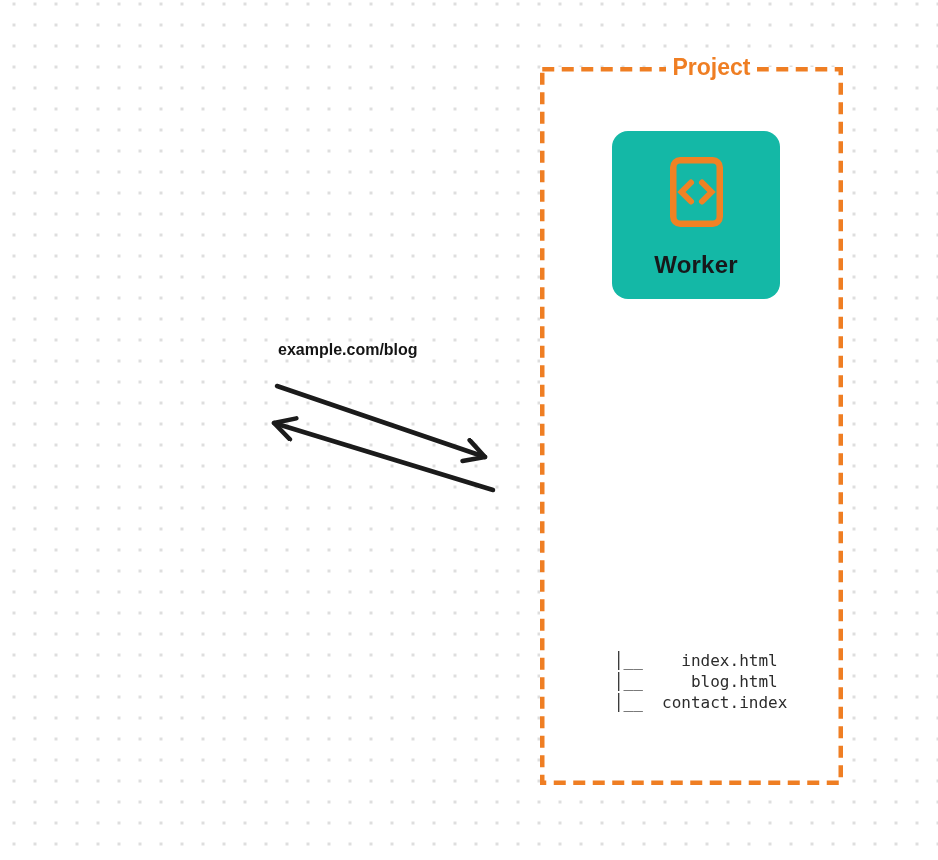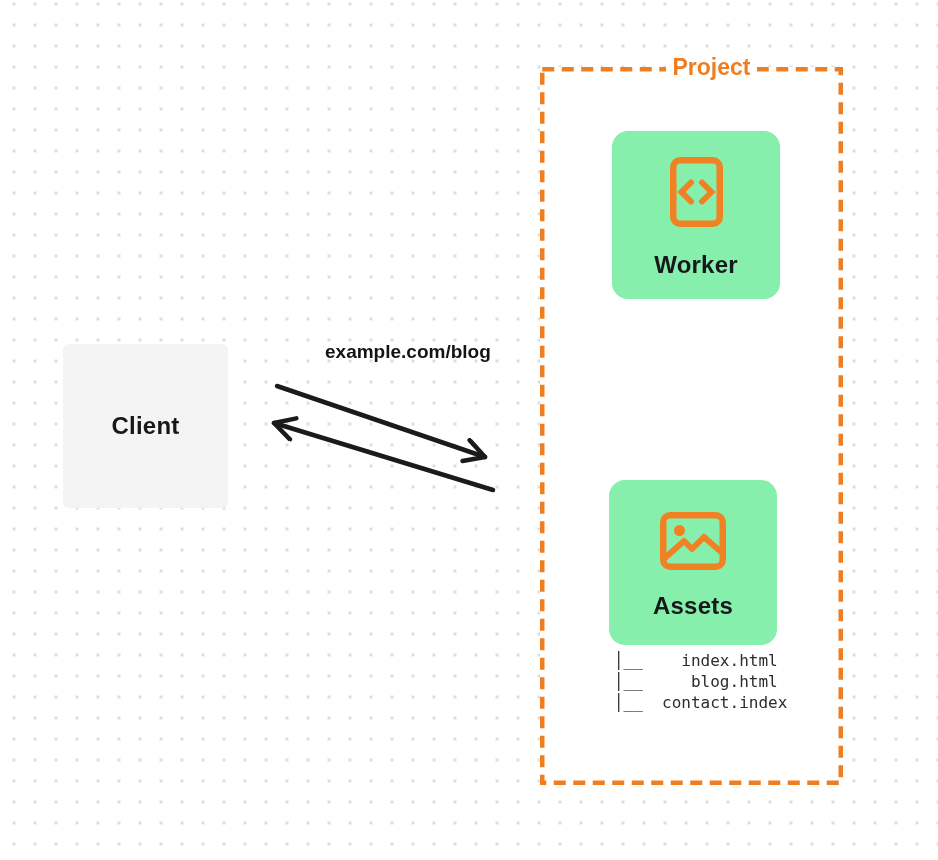--- a/index.html
+++ b/index.html
@@ -24,41 +24,41 @@
     background: #f4f4f5; border-radius: 6px;
     display: flex; align-items: center; justify-content: center;
   }
   .node-label {
     font-size: 24px; font-weight: bold; color: #17181b; letter-spacing: 0.2px;
   }
 
   
   .request-label {
     left: 278px; top: 341px;
-    font-size: 19px; font-weight: bold; color: #141414; margin-left: 47px;
+    font-size: 16px; font-weight: bold; color: #141414;
   }
 
   
   .project-box {
     left: 540px; top: 67px; width: 303px; height: 718px;
     background: #ffffff;
   }
   .project-border { position: absolute; left: 0; top: 0; }
   .project-title {
     position: absolute; top: -16px; left: 50%;
     transform: translateX(-50%);
     background: #ffffff; padding: 0 7px;
     font-size: 23px; font-weight: bold; color: #ef7e23;
     line-height: 32px; white-space: nowrap; margin-left: 20px;
   }
 
   
   .card {
     position: absolute; box-sizing: border-box;
-    background: #86efac; border-radius: 16px;
+    background: #14b8a6; border-radius: 16px;
     display: flex; flex-direction: column; align-items: center;
   }
   .card-worker { left: 72px; top: 64px; width: 168px; height: 168px; padding-top: 26px; gap: 24px; }
   .card-assets { left: 69px; top: 413px; width: 168px; height: 165px; padding-top: 32px; gap: 22px; }
 
   
   .tree {
     position: absolute; left: 45px; top: 583px;
     font-family: "DejaVu Sans Mono", monospace;
     font-size: 16px; line-height: 21px; color: #2c2c2c;
@@ -66,23 +66,20 @@
   .tree-line { white-space: pre; }
 
   svg { display: block; }
   .arrow-layer { left: 0; top: 0; pointer-events: none; }
 </style>
 </head>
 <body>
 
 <div id="canvas">
 
-  <div class="abs client-box">
-    <span class="node-label">Client</span>
-  </div>
 
   <div class="abs request-label">example.com/blog</div>
 
   <svg class="abs arrow-layer" width="938" height="860" viewBox="0 0 938 860">
     <defs>
       <marker id="ah" markerUnits="userSpaceOnUse" markerWidth="30" markerHeight="30" refX="23" refY="13" orient="auto">
         <path d="M3,2 L23,13 L3,24" fill="none" stroke="#1b1b1b" stroke-width="4.5" stroke-linecap="round" stroke-linejoin="round"></path>
       </marker>
     </defs>
     <line x1="277" y1="386" x2="485" y2="457" stroke="#1b1b1b" stroke-width="4.5" stroke-linecap="round" marker-end="url(#ah)"></line>
@@ -98,28 +95,20 @@
 
     <div class="card card-worker">
       <svg width="53" height="70" viewBox="0 0 53 70">
         <rect x="3.25" y="3.25" width="46.5" height="63.5" rx="7" fill="none" stroke="#f08224" stroke-width="6.5"></rect>
         <path d="M21,25.5 L11.5,35 L21,44.5" fill="none" stroke="#f08224" stroke-width="6" stroke-linecap="round" stroke-linejoin="miter"></path>
         <path d="M32,25.5 L41.5,35 L32,44.5" fill="none" stroke="#f08224" stroke-width="6" stroke-linecap="round" stroke-linejoin="miter"></path>
       </svg>
       <span class="node-label">Worker</span>
     </div>
 
-    <div class="card card-assets">
-      <svg width="66" height="58" viewBox="0 0 66 58">
-        <rect x="3.25" y="3.25" width="59.5" height="51.5" rx="7" fill="none" stroke="#f08224" stroke-width="6.5"></rect>
-        <circle cx="19.5" cy="18.5" r="5.5" fill="#f08224"></circle>
-        <path d="M6,45 L24,29 L32,37 L44,25 L60.5,39.5" fill="none" stroke="#f08224" stroke-width="6" stroke-linecap="round" stroke-linejoin="round"></path>
-      </svg>
-      <span class="node-label">Assets</span>
-    </div>
 
     <div class="tree">
       <div class="tree-line">   │__    index.html</div>
       <div class="tree-line">   │__     blog.html</div>
       <div class="tree-line">   │__  contact.index</div>
     </div>
   </div>
 
 </div>
 

